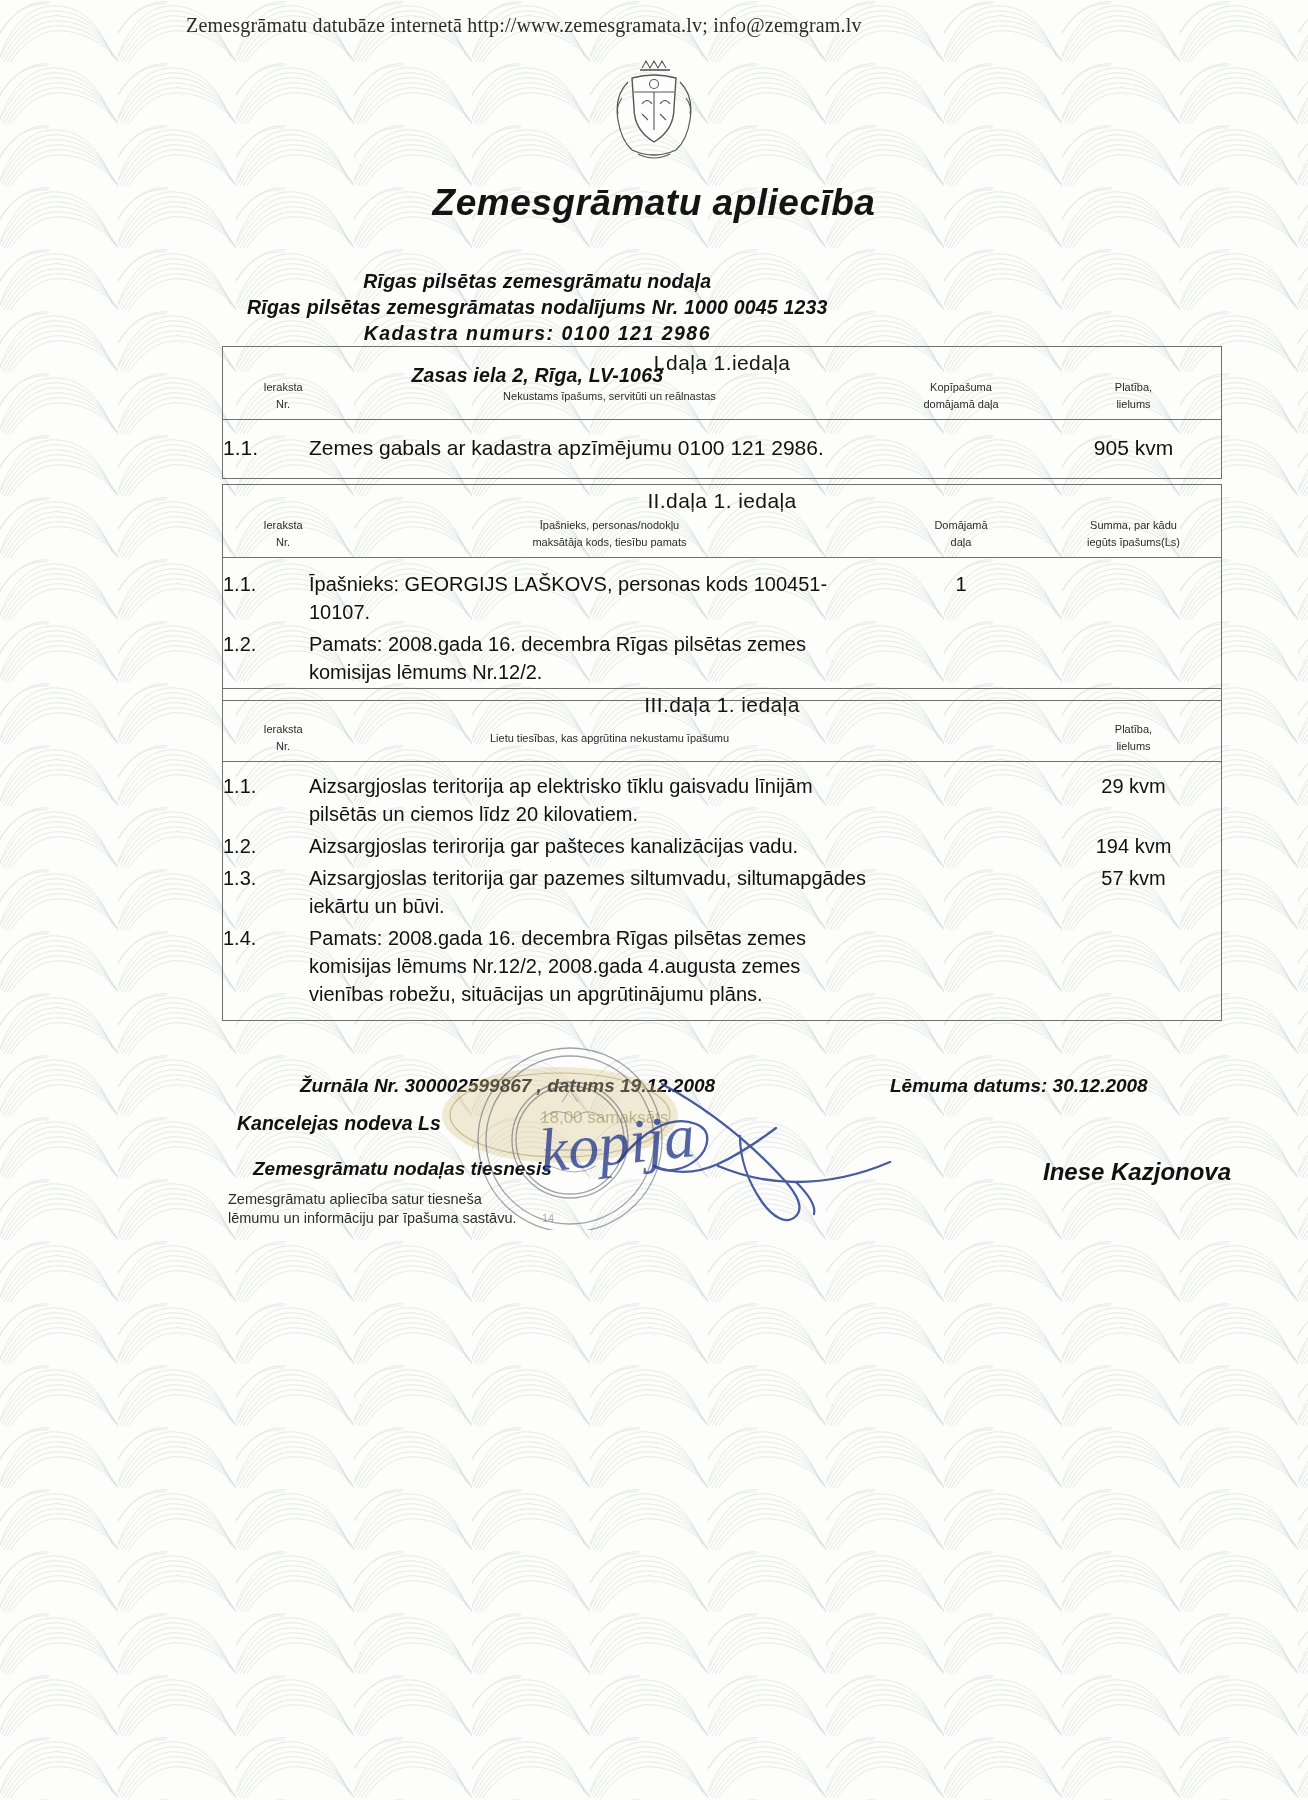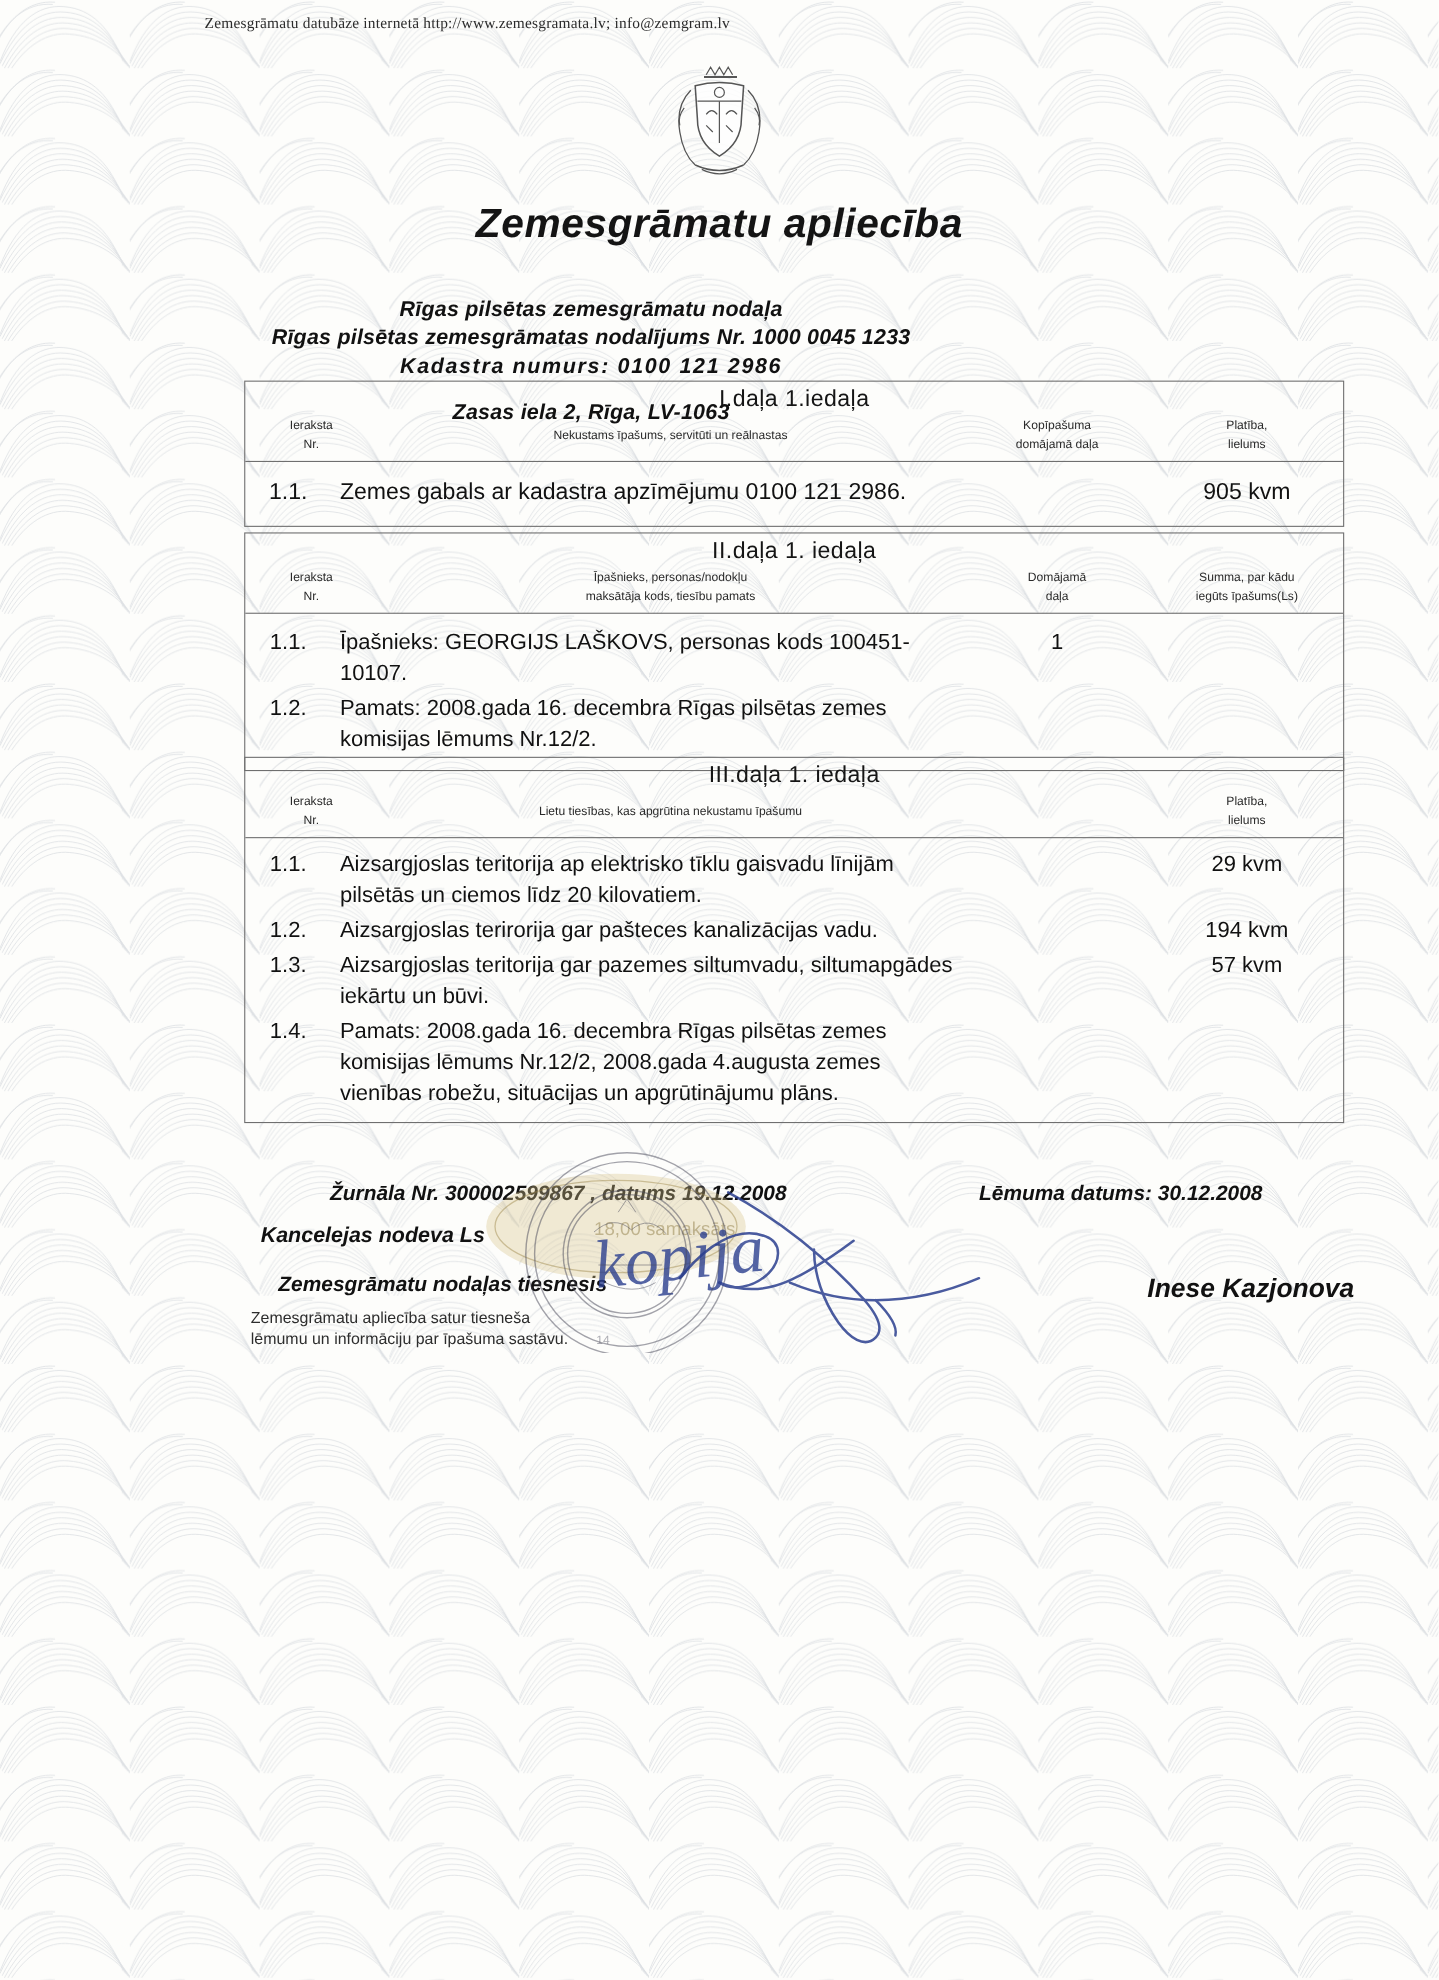--- a/index.html
+++ b/index.html
@@ -33,21 +33,21 @@
     position: relative;
     z-index: 2;
   }
 
   
   .topline {
     position: absolute;
     top: 14px;
     left: 186px;
     font-family: "Liberation Serif", serif;
-    font-size: 14px;
+    font-size: 20px;
     color: #2b2b2b;
     letter-spacing: 0.2px;
     white-space: nowrap;
   }
 
   
   .crest {
     position: absolute;
     top: 58px;
     left: 0;
@@ -125,21 +125,21 @@
     color: #111;
     padding: 8px 0 10px 0;
   }
   .row {
     display: flex;
     align-items: flex-start;
     padding: 2px 0;
   }
   .row .idx {
     width: 78px;
-    text-align: center;
+    text-align: left;
     padding-right: 8px;
     flex: 0 0 auto;
   }
   .row .txt {
     flex: 1 1 auto;
     padding-right: 10px;
   }
   .row .mid {
     width: 170px;
     text-align: center;

